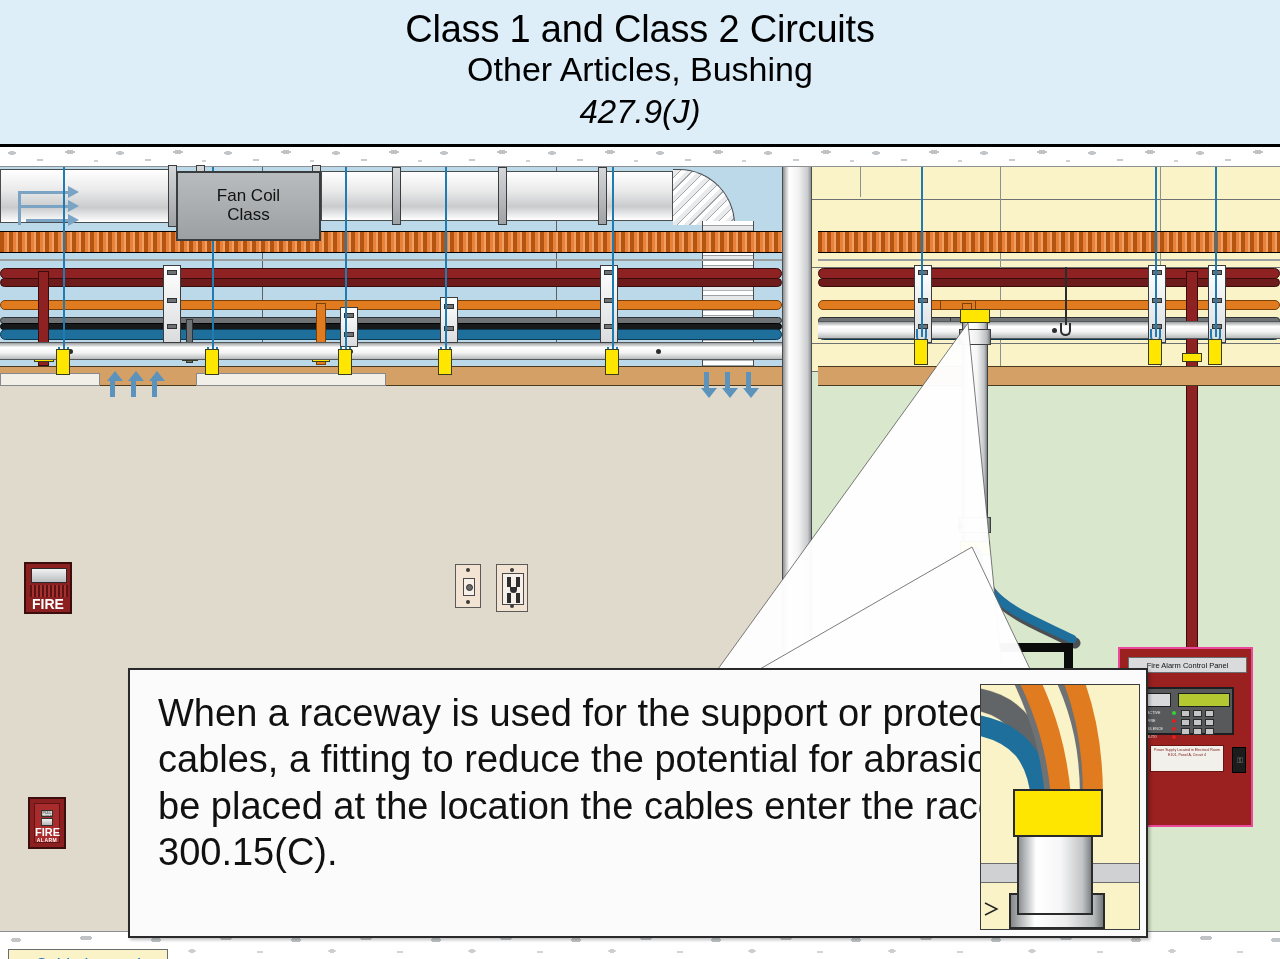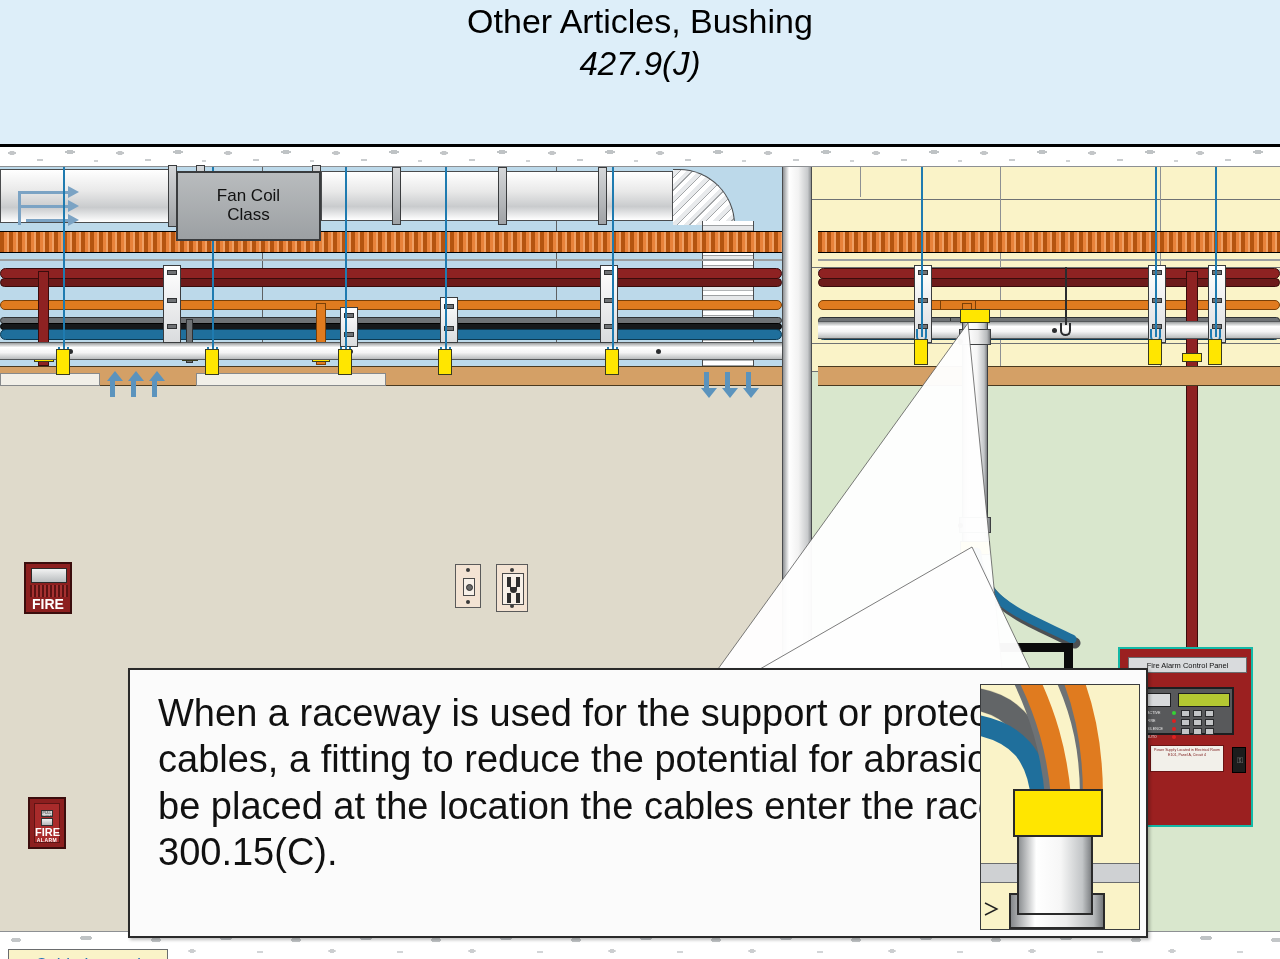--- a/index.html
+++ b/index.html
@@ -196,21 +196,21 @@
   .plate-screw { position:absolute; width:4px; height:4px; border-radius:50%; background:#3a3a3a; left:50%; margin-left:-2px; }
   .jack-body { position:absolute; background:#f7f0e8; border:1px solid #4a4a4a; }
   .jack-hole { position:absolute; width:7px;height:7px;border-radius:50%; background:#6a6a6a; border:1px solid #2f2f2f;}
   .recep-slot-l { position:absolute; width:4px; height:10px; background:#2e2e2e; }
   .recep-slot-r { position:absolute; width:4px; height:10px; background:#2e2e2e; }
   .recep-gnd { position:absolute; width:7px; height:6px; border-radius: 0 0 4px 4px; background:#2e2e2e; }
 
   
   #facp {
     position:absolute; left:1118px; top:500px; width:135px; height:180px;
-    background:#9b2020; border:2px solid #14b8a6; z-index:4;
+    background:#9b2020; border:2px solid #ec4899; z-index:4;
   }
   #facp-label {
     position:absolute; left:8px; top:8px; width:119px; height:16px;
     background:#d9dbdd; border:1px solid #6a6c6e;
     font-size:7.5px; text-align:center; line-height:15px; color:#111;
   }
   #facp-keypad {
     position:absolute; left:21px; top:38px; width:93px; height:48px;
     background:#58595b; border:2px solid #1d1e20;
   }
@@ -287,20 +287,21 @@
     padding: 4px 6px 6px 6px;
   }
   #legend-title { text-align:center; color:#1f6fb5; font-size:17px; line-height:1.25; }
 </style>
 </head>
 <body>
 
 <div id="page">
 
   <div id="title-bar">
+    <div id="title-l1">Class 1 and Class 2 Circuits</div>
     <div id="title-l2">Other Articles, Bushing</div>
     <div id="title-l3">427.9(J)</div>
   </div>
 
   <div id="scene">
 
     <div class="room" id="room-left-plenum"></div>
     <div class="room" id="room-left-lower"></div>
     <div class="room" id="room-right-plenum"></div>
     <div class="room" id="room-right-lower"></div>

